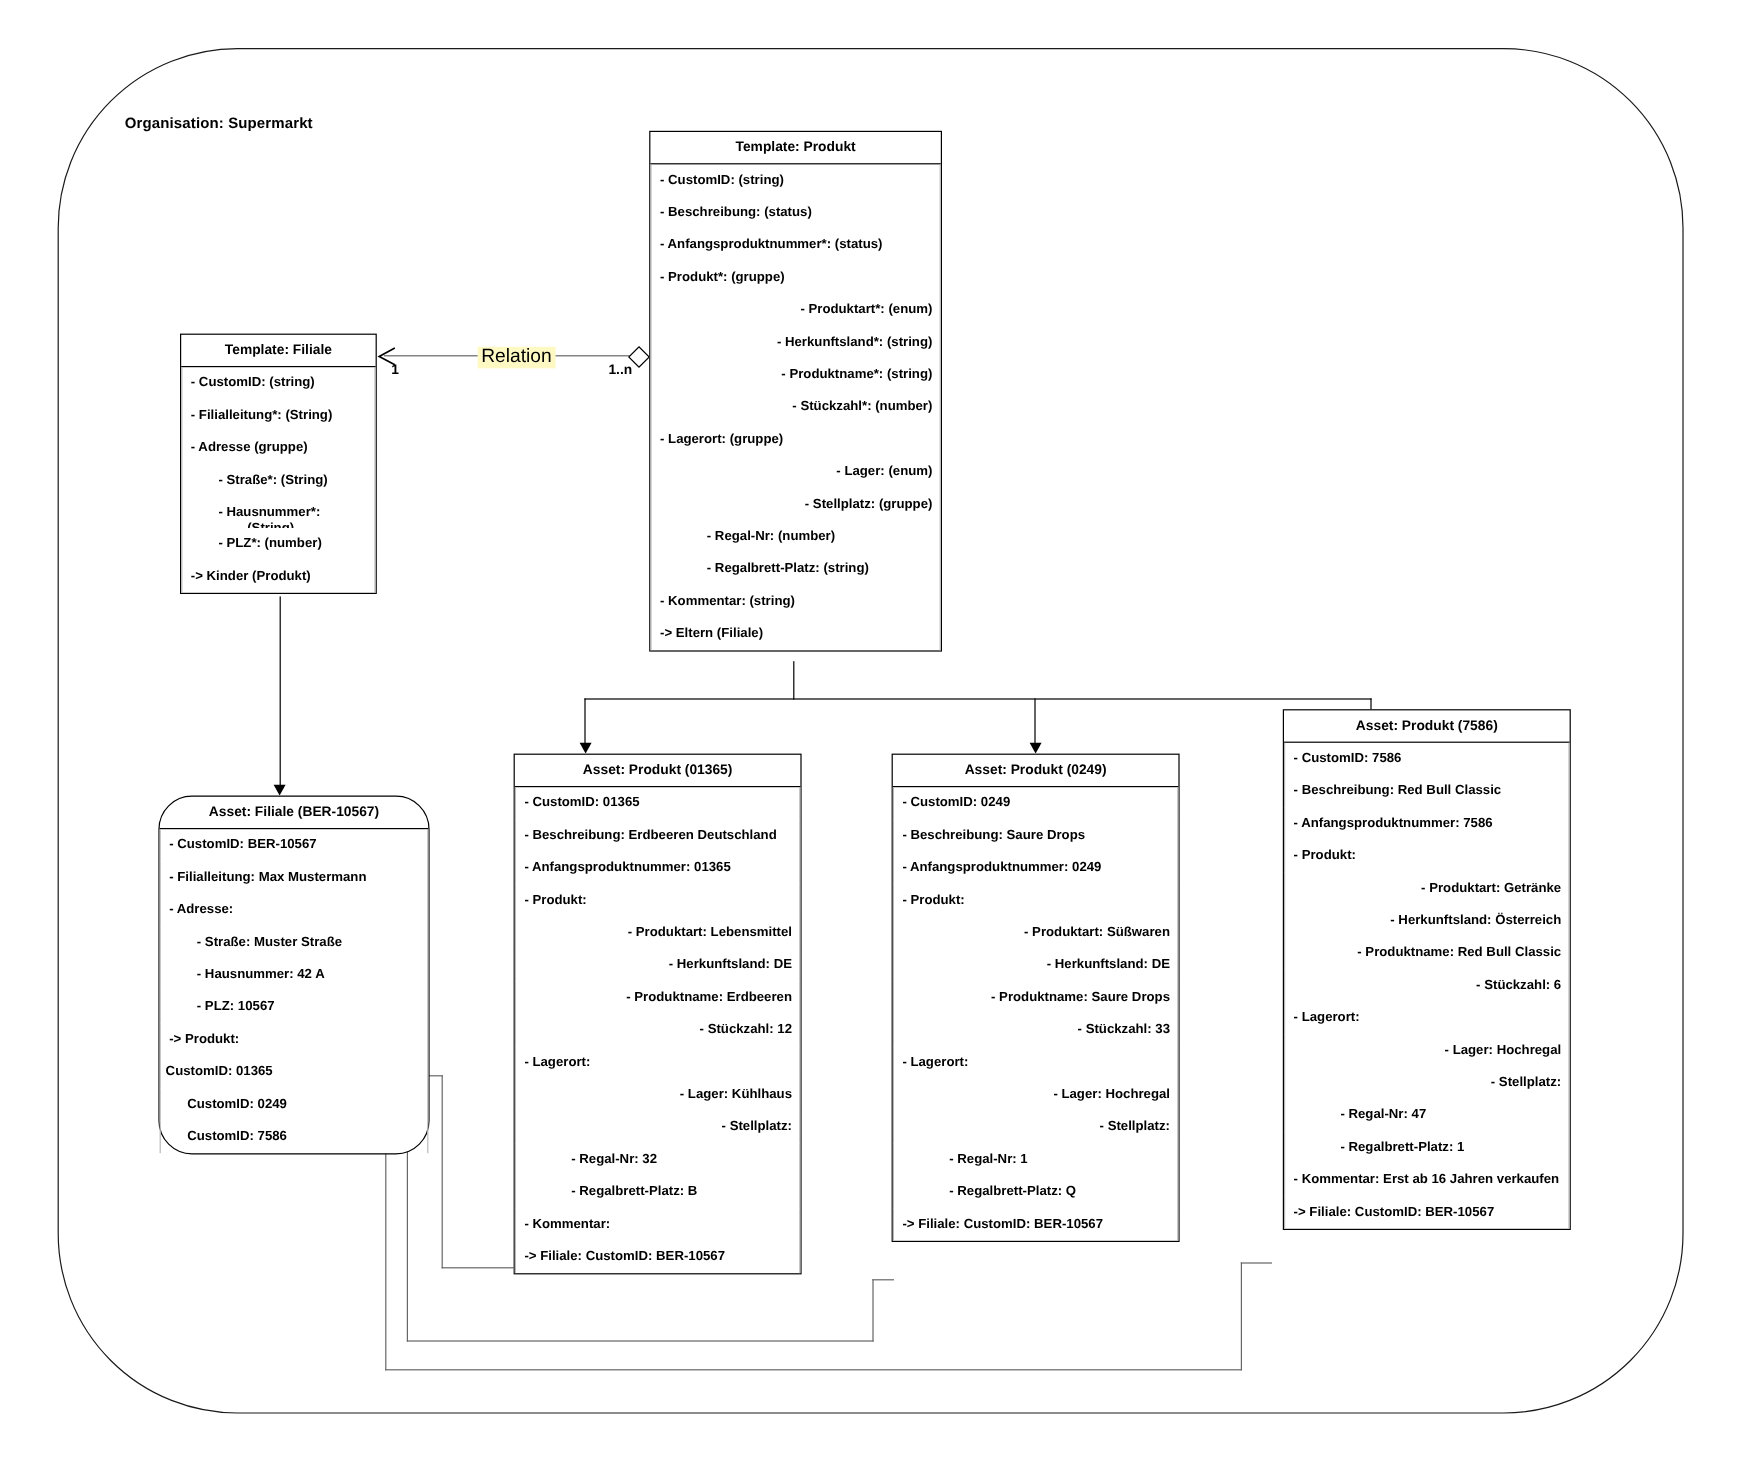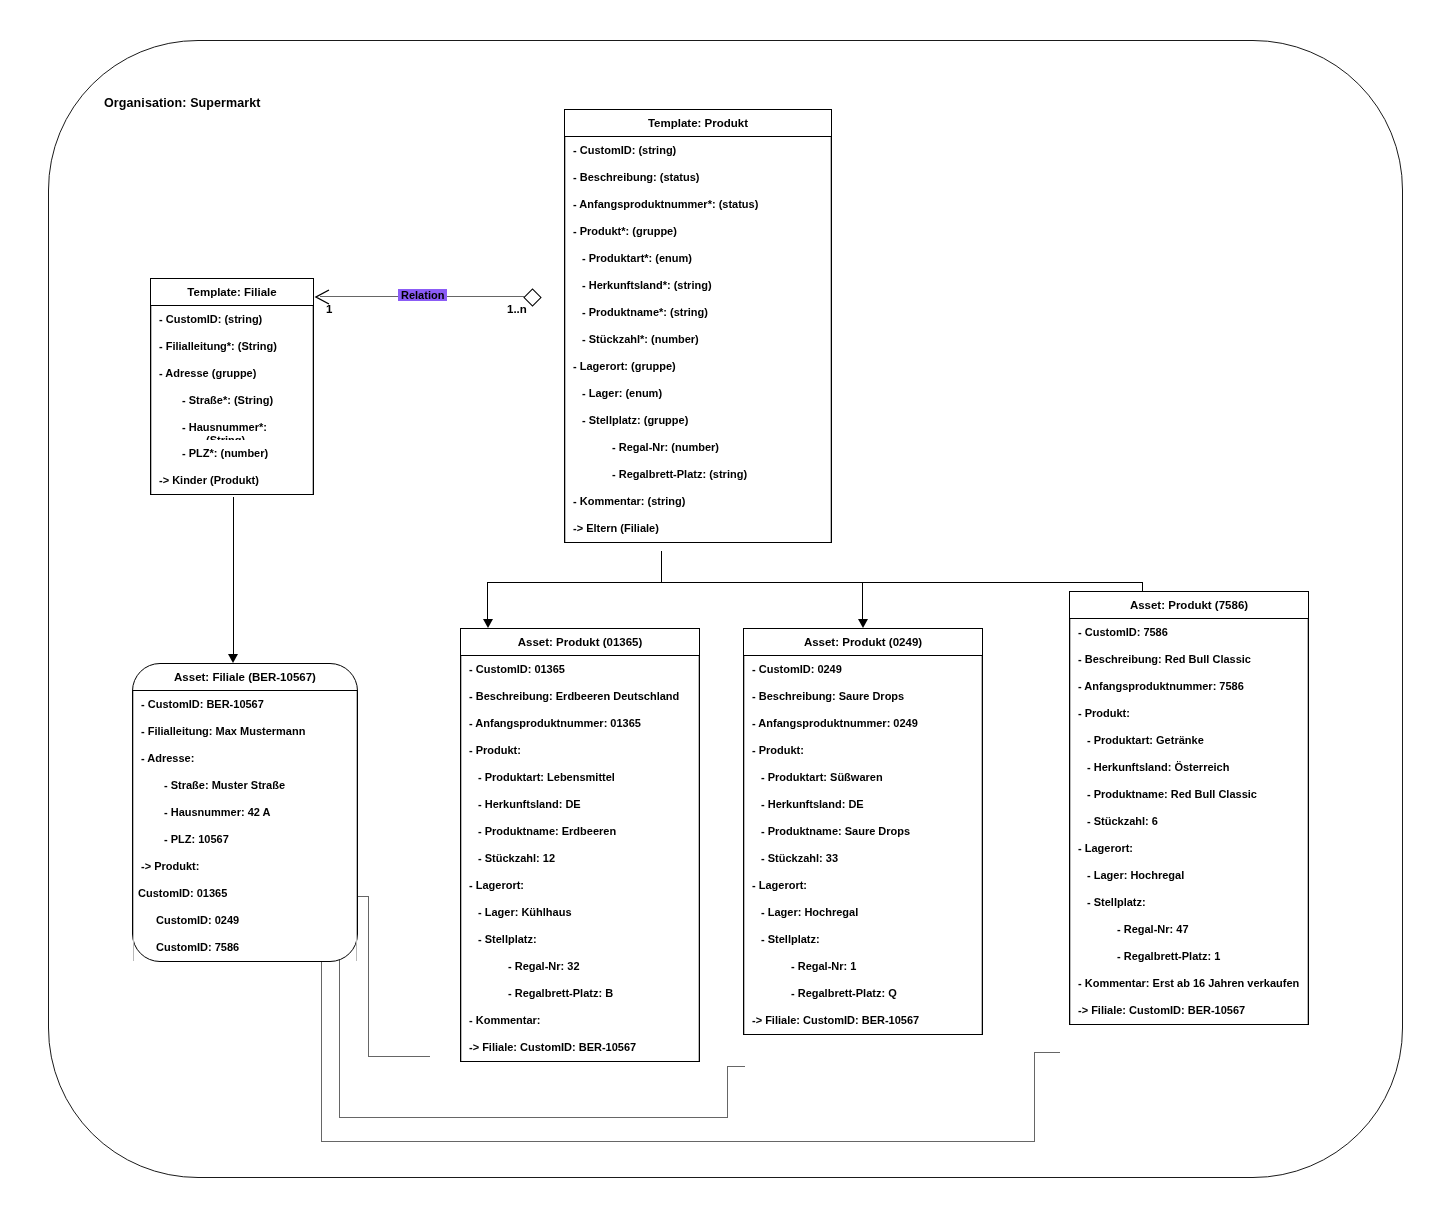--- a/index.html
+++ b/index.html
@@ -55,21 +55,21 @@
     color:#000;
     border-left:1px solid #b9b9b9;
     border-right:1px solid #b9b9b9;
     padding:7px 6px 7px 7px;
     line-height:13px;
     white-space:nowrap;
     overflow:visible;
   }
   .uml .row.wrap{white-space:normal;}
   .uml .row.ctr{text-align:center;}
-  .uml .row.i1{padding-left:16px;}
+  .uml .row.i1{padding-left:56px;text-align:right;}
   .uml .row.i2{padding-left:46px;}
   .uml .row.i1b{padding-left:30px;}
 
   
   .ln{position:absolute;background:#000;z-index:2;}
   .ln.h{height:1.3px;}
   .ln.v{width:1.3px;}
   .ln.grey{background:#666;}
   .arrow-d{
     position:absolute;width:0;height:0;
@@ -84,39 +84,39 @@
   .diamond{
     position:absolute;
     width:11px;height:11px;
     background:#fff;
     border:1.2px solid #000;
     transform:rotate(45deg);
     z-index:4;
   }
   .rel-label{
     position:absolute;
-    font-size:11px;font-weight:bold;color:#000;
-    background:#8b5cf6;padding:0 3px;
+    font-size:16px;font-weight:normal;color:#000;
+    background:#fef9c3;padding:0 3px;
     z-index:4;white-space:nowrap;
   }
   .mult{
     position:absolute;
     font-size:11.5px;font-weight:bold;color:#000;
     z-index:4;white-space:nowrap;
   }
 </style>
 </head>
 <body>
 
 <div id="canvas">
 
   <div class="org-frame"></div>
   <div class="org-label">Organisation: Supermarkt</div>
 
-  <div class="uml" style="left:564px; top:109px; width:268px;">
+  <div class="uml" style="left:541px; top:109px; width:244px;">
     <div class="hd">Template:  Produkt</div>
     <div class="rows">
       <div class="row">- CustomID: (string)</div>
       <div class="row">- Beschreibung: (status)</div>
       <div class="row">- Anfangsproduktnummer*: (status)</div>
       <div class="row">- Produkt*: (gruppe)</div>
       <div class="row i1">- Produktart*: (enum)</div>
       <div class="row i1">- Herkunftsland*: (string)</div>
       <div class="row i1">- Produktname*: (string)</div>
       <div class="row i1">- Stückzahl*: (number)</div>
@@ -173,21 +173,21 @@
       <div class="row i1b">- Straße: Muster Straße</div>
       <div class="row i1b">- Hausnummer: 42 A</div>
       <div class="row i1b">- PLZ: 10567</div>
       <div class="row">-&gt; Produkt:</div>
       <div class="row" style="padding-left:4px;">CustomID: 01365</div>
       <div class="row" style="padding-left:22px;">CustomID: 0249</div>
       <div class="row" style="padding-left:22px;">CustomID: 7586</div>
     </div>
   </div>
 
-  <div class="uml" style="left:428px; top:628px; width:240px;margin-left:32px;">
+  <div class="uml" style="left:428px; top:628px; width:240px;">
     <div class="hd">Asset:  Produkt (01365)</div>
     <div class="rows">
       <div class="row">- CustomID:  01365</div>
       <div class="row">- Beschreibung: Erdbeeren Deutschland</div>
       <div class="row">- Anfangsproduktnummer: 01365</div>
       <div class="row">- Produkt:</div>
       <div class="row i1">- Produktart: Lebensmittel</div>
       <div class="row i1">- Herkunftsland: DE</div>
       <div class="row i1">- Produktname: Erdbeeren</div>
       <div class="row i1">- Stückzahl: 12</div>

